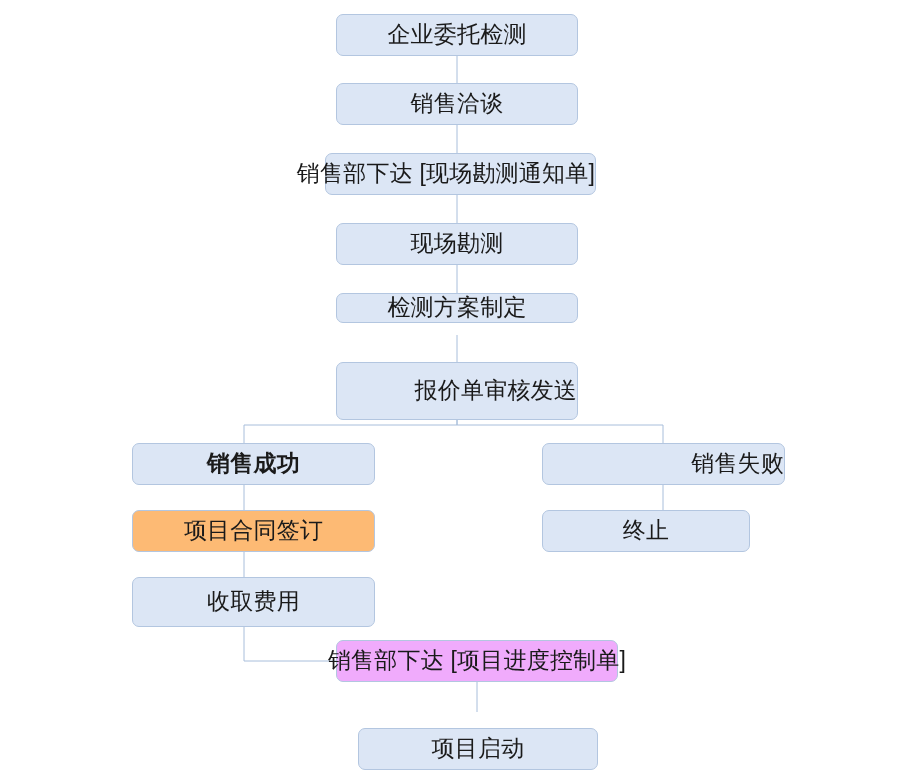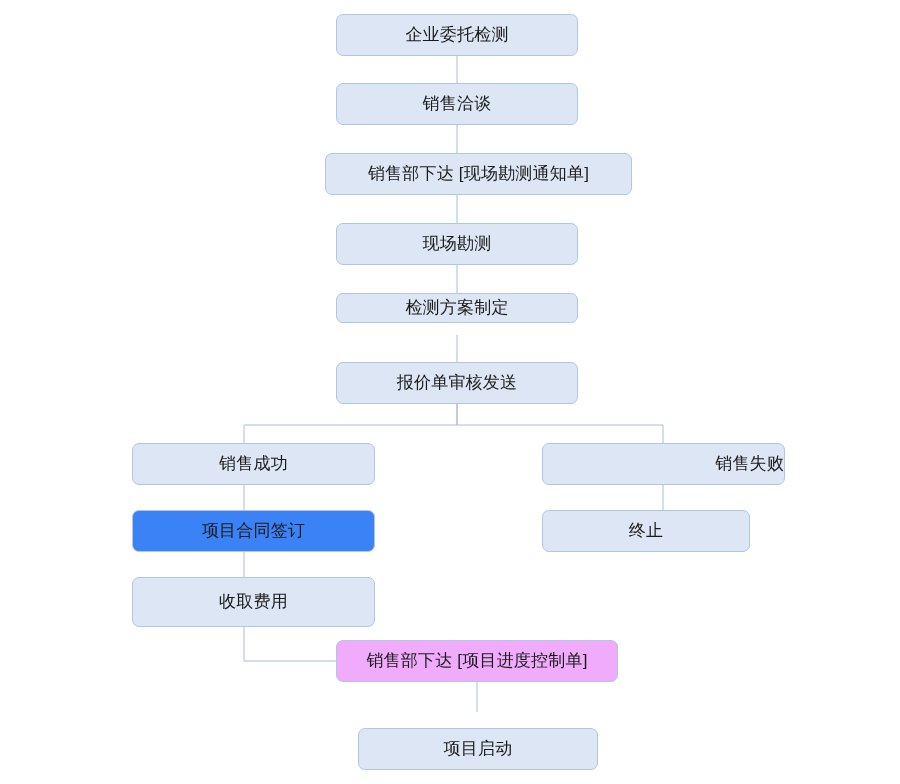--- a/index.html
+++ b/index.html
@@ -28,21 +28,21 @@
   .node {
     position: absolute;
     box-sizing: border-box;
     background: #dce6f5;
     border: 1px solid #b3c6e0;
     border-radius: 7px;
     display: flex;
     align-items: center;
     justify-content: center;
     color: #1a1a1a;
-    font-size: 17px;
+    font-size: 23px;
     line-height: 1.2;
     white-space: nowrap;
     letter-spacing: 0.2px;
   }
 </style>
 </head>
 <body>
 
 <div id="canvas">
   <svg class="connectors" viewBox="0 0 900 784">
@@ -59,39 +59,39 @@
       <path d="M244,619 L244,661 L336,661" fill="none" stroke="#a8bedb" stroke-width="1"></path>
       <path d="M477,682 L477,712" fill="none" stroke="#a8bedb" stroke-width="1"></path>
     </svg>
   <div id="nodes">
       <div class="node" style="left: 336px; top: 14px; width: 242px; height: 42px; background: rgb(220, 230, 245); border-color: rgb(179, 198, 224); color: rgb(26, 26, 26);">
         <span>企业委托检测</span>
       </div>
       <div class="node" style="left: 336px; top: 83px; width: 242px; height: 42px; background: rgb(220, 230, 245); border-color: rgb(179, 198, 224); color: rgb(26, 26, 26);">
         <span>销售洽谈</span>
       </div>
-      <div class="node" style="left: 325px; top: 153px; width: 307px; height: 42px; background: rgb(220, 230, 245); border-color: rgb(179, 198, 224); color: rgb(26, 26, 26);">
+      <div class="node" style="left: 325px; top: 153px; width: 271px; height: 42px; background: rgb(220, 230, 245); border-color: rgb(179, 198, 224); color: rgb(26, 26, 26); justify-content: flex-end;">
         <span>销售部下达 [现场勘测通知单]</span>
       </div>
       <div class="node" style="left: 336px; top: 223px; width: 242px; height: 42px; background: rgb(220, 230, 245); border-color: rgb(179, 198, 224); color: rgb(26, 26, 26);">
         <span>现场勘测</span>
       </div>
       <div class="node" style="left: 336px; top: 293px; width: 242px; height: 30px; background: rgb(220, 230, 245); border-color: rgb(179, 198, 224); color: rgb(26, 26, 26);">
         <span>检测方案制定</span>
       </div>
-      <div class="node" style="left: 336px; top: 362px; width: 242px; height: 42px; background: rgb(220, 230, 245); border-color: rgb(179, 198, 224); color: rgb(26, 26, 26);">
+      <div class="node" style="left: 336px; top: 362px; width: 242px; height: 58px; background: rgb(220, 230, 245); border-color: rgb(179, 198, 224); color: rgb(26, 26, 26); justify-content: flex-end;">
         <span>报价单审核发送</span>
       </div>
-      <div class="node" style="left: 132px; top: 443px; width: 243px; height: 42px; background: rgb(220, 230, 245); border-color: rgb(179, 198, 224); color: rgb(26, 26, 26);">
+      <div class="node" style="left: 132px; top: 443px; width: 243px; height: 42px; background: rgb(220, 230, 245); border-color: rgb(179, 198, 224); color: rgb(26, 26, 26); font-weight: bold;">
         <span>销售成功</span>
       </div>
       <div class="node" style="left: 542px; top: 443px; width: 243px; height: 42px; background: rgb(220, 230, 245); border-color: rgb(179, 198, 224); color: rgb(26, 26, 26); justify-content: flex-end;">
         <span>销售失败</span>
       </div>
-      <div class="node" style="left: 132px; top: 510px; width: 243px; height: 42px; background: #3b82f6; border-color: rgb(179, 198, 224); color: rgb(26, 26, 26);">
+      <div class="node" style="left: 132px; top: 510px; width: 243px; height: 42px; background: #fdba74; border-color: rgb(179, 198, 224); color: rgb(26, 26, 26);">
         <span>项目合同签订</span>
       </div>
       <div class="node" style="left: 542px; top: 510px; width: 208px; height: 42px; background: rgb(220, 230, 245); border-color: rgb(179, 198, 224); color: rgb(26, 26, 26);">
         <span>终止</span>
       </div>
       <div class="node" style="left: 132px; top: 577px; width: 243px; height: 50px; background: rgb(220, 230, 245); border-color: rgb(179, 198, 224); color: rgb(26, 26, 26);">
         <span>收取费用</span>
       </div>
       <div class="node" style="left: 336px; top: 640px; width: 282px; height: 42px; background: #f0abfc; border-color: rgb(179, 198, 224); color: rgb(26, 26, 26);">
         <span>销售部下达 [项目进度控制单]</span>

